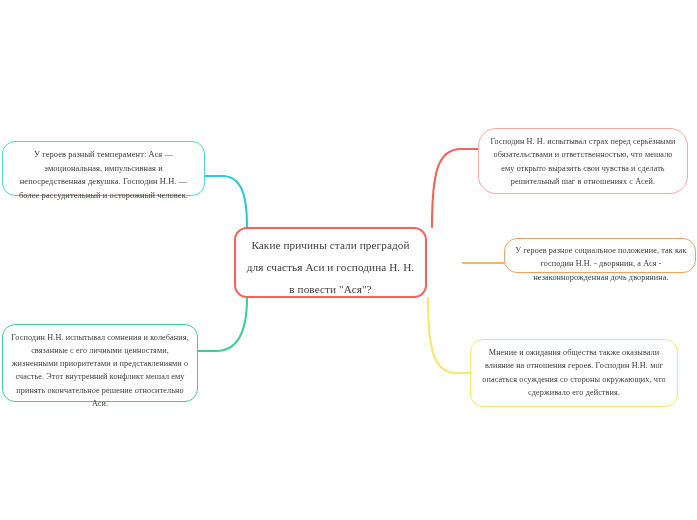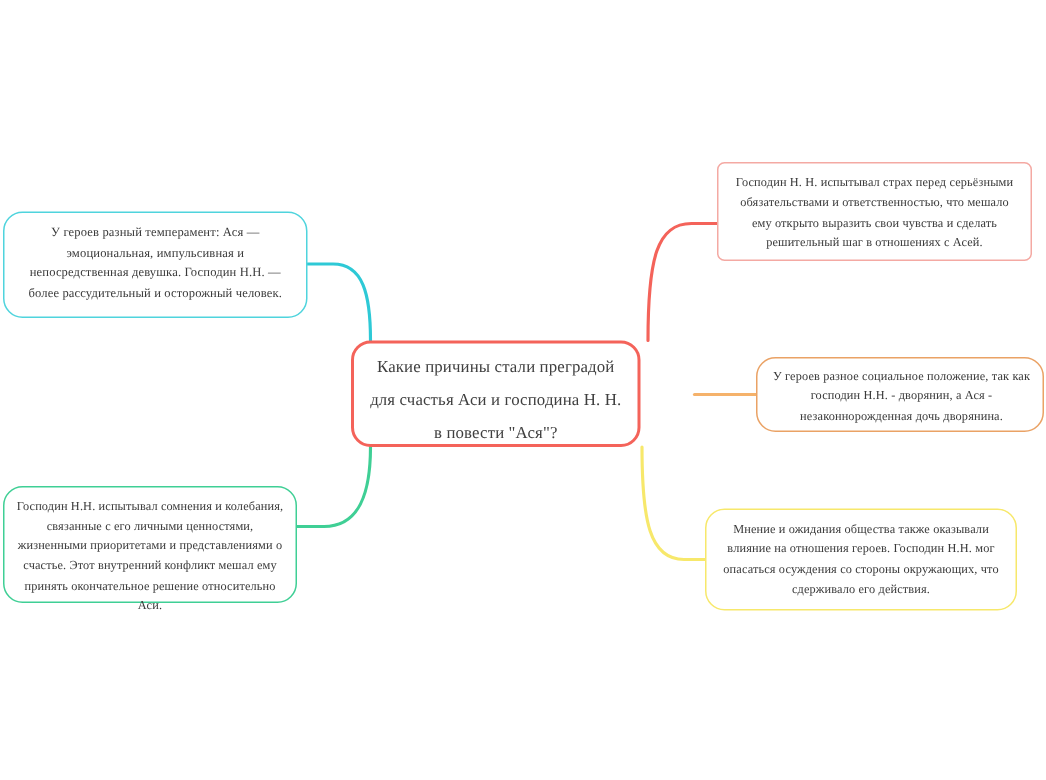--- a/index.html
+++ b/index.html
@@ -59,21 +59,21 @@
     line-height: 1.95;
     padding-top: 6px;
     color: #3f3f3f;
   }
 
   
   #node-temperament {
     left: 2px;
     top: 141px;
     width: 203px;
-    height: 71px;
+    height: 55px;
     border: 1.6px solid #4fd4dd;
     border-radius: 13px;
     font-size: 8.4px;
     padding: 6px 9px 0 9px;
     line-height: 1.62;
   }
 
   #node-doubts {
     left: 2px;
     top: 324px;
@@ -81,35 +81,35 @@
     height: 78px;
     border: 1.6px solid #3fcf95;
     border-radius: 13px;
     font-size: 8.2px;
     padding: 6px 8px 0 8px;
     line-height: 1.60;
   }
 
   #node-fear {
     left: 478px;
-    top: 108px;
+    top: 128px;
     width: 210px;
     height: 66px;
     border: 1.6px solid #f4a9a3;
-    border-radius: 5px;
+    border-radius: 18px;
     font-size: 8.2px;
     padding: 6px 8px 0 8px;
     line-height: 1.62;
   }
 
   #node-social {
     left: 504px;
     top: 238px;
     width: 192px;
-    height: 50px;
+    height: 35px;
     border: 1.6px solid #eaa265;
     border-left-width: 1.6px;
     border-radius: 13px;
     font-size: 8.2px;
     padding: 5px 6px 0 8px;
     line-height: 1.62;
   }
 
   #node-society {
     left: 470px;

